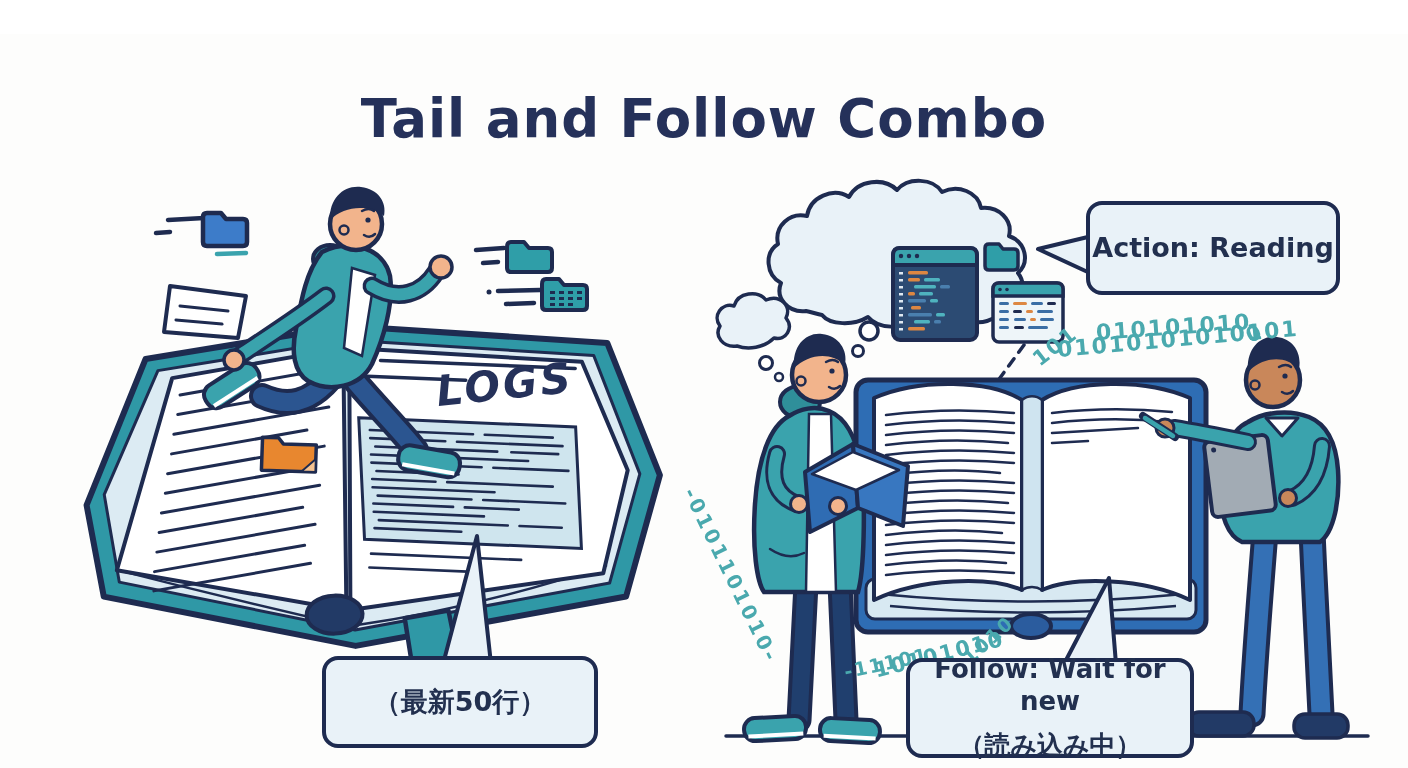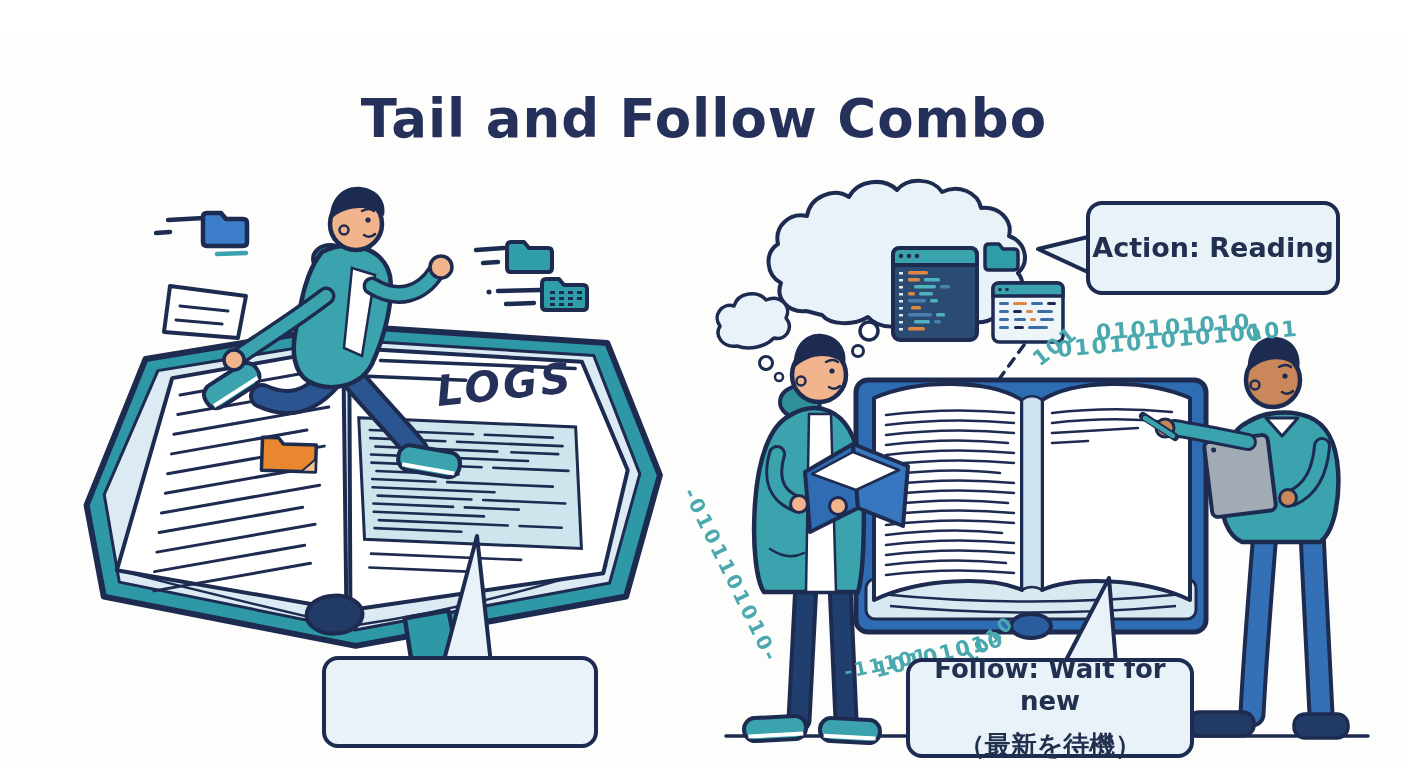--- a/index.html
+++ b/index.html
@@ -367,24 +367,25 @@
 <span class="binary b-top1">010101010</span>
 <span class="binary b-top2p">101</span>
 <span class="binary b-top2">01010101010101</span>
 <span class="binary b-top2s">0</span>
 <span class="binary b-left">-0101101010-</span>
 <span class="binary b-bot1">10101010</span>
 <span class="binary b-bot2">1010</span>
 <span class="binary b-bot3">-11101</span>
 
 <div class="bubble bubble-tail-left">
+  <div>（最新50行）</div>
 </div>
 
 <div class="bubble bubble-action">
   <div>Action: Reading</div>
 </div>
 
 <div class="bubble bubble-follow">
   <div>Follow: Wait for new</div>
-  <div>（最新を待機）</div>
+  <div>（読み込み中）</div>
 </div>
 
 </div>
 
 </body></html>

